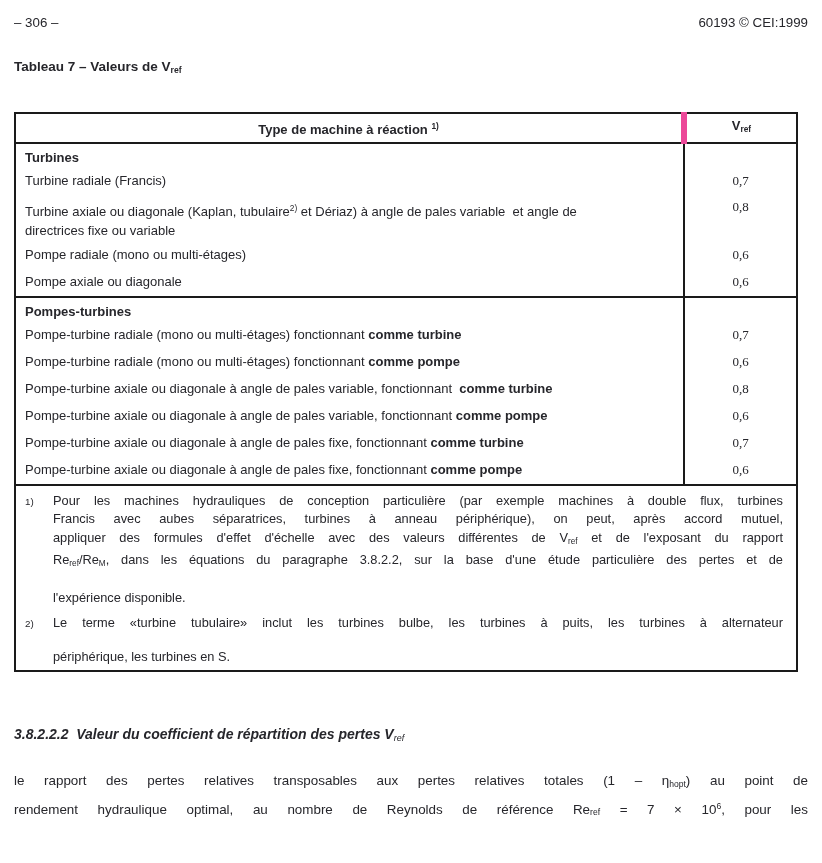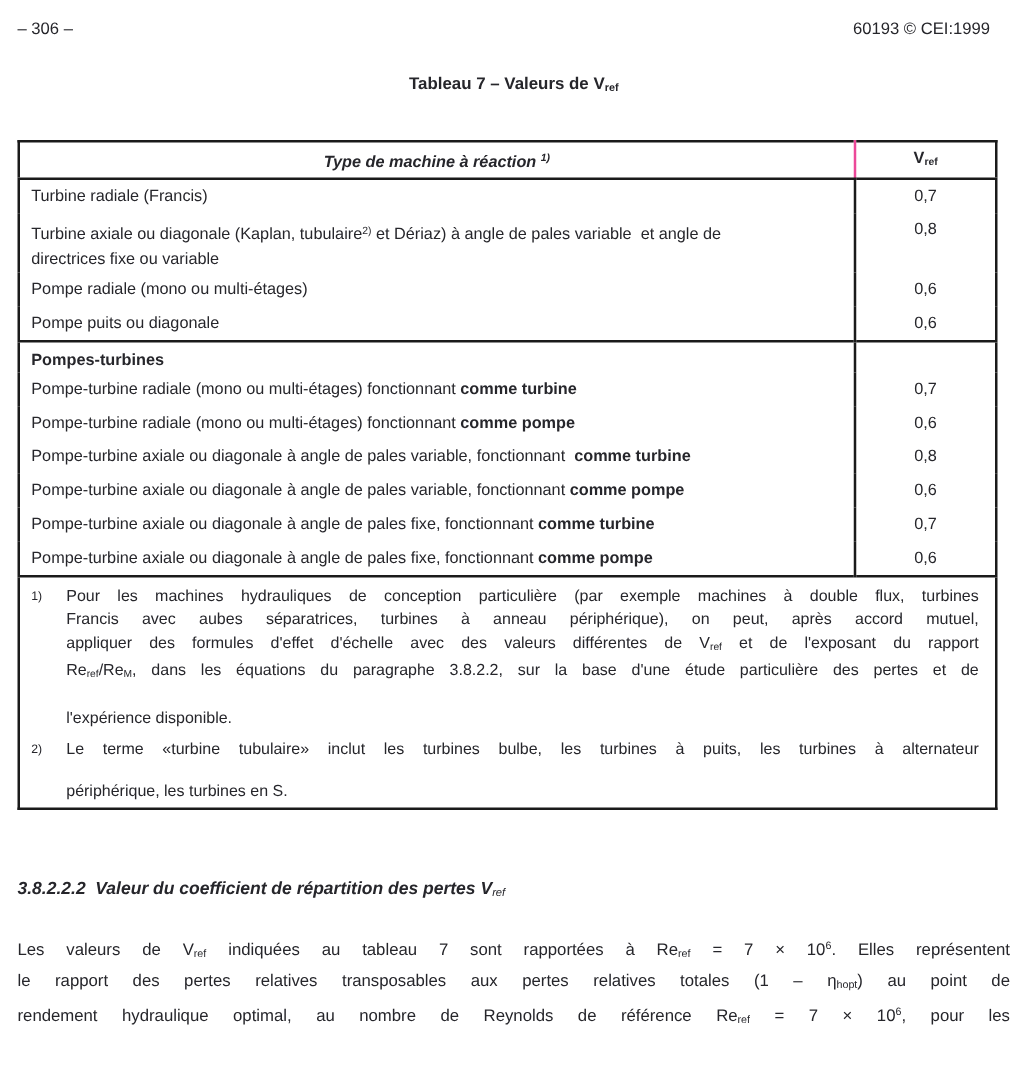--- a/index.html
+++ b/index.html
@@ -4,31 +4,31 @@
 <style>
   html,body{margin:0;padding:0;}
   body{
     width:822px;height:863px;overflow:hidden;background:#ffffff;
     color:#26262b;font-family:"Liberation Sans","DejaVu Sans",sans-serif;
     position:relative;
   }
   .content{position:absolute;left:14px;top:0;width:794px;}
   .page-header{position:relative;margin-top:15px;height:16px;font-size:13.3px;line-height:16px;}
   .page-num{position:absolute;left:0;right:0;text-align:left;}
-  .doc-ref{position:absolute;right:16px;top:0;}
-  .table-title{margin-top:28px;text-align:center;font-weight:bold;font-size:13.5px;line-height:16px;}
+  .doc-ref{position:absolute;right:0;top:0;}
+  .table-title{margin-top:28px;text-align:left;font-weight:bold;font-size:13.5px;line-height:16px;}
   table.t7{margin-top:34px;width:782px;border-collapse:collapse;border:2px solid #1a1a1a;
     font-size:13px;table-layout:fixed;}
   col.c1{width:669px;} col.c2{width:113px;}
   .t7 th{border-bottom:2.5px solid #1a1a1a;font-size:13px;padding:4px 8px 5px;
     text-align:center;vertical-align:middle;line-height:16px;font-weight:bold;}
-  th.h1{border-right:2px solid #ec4899;font-style:italic;}
+  th.h1{border-right:6px solid #ec4899;}
   .t7 td{vertical-align:top;line-height:16px;}
   td.lbl{border-right:2px solid #1a1a1a;padding:5px 14px 6px 9px;}
-  td.val{text-align:center;padding:5px 4px 6px;}
+  td.val{text-align:center;padding:5px 4px 6px;font-family:Liberation Serif, serif;}
   tr.sect td{border-top:2px solid #1a1a1a;}
   tr.sect td.lbl{font-weight:bold;padding:6px 9px 2px;}
   tr.sect td.val{padding:6px 4px 2px;}
   tr.row2 td.lbl{padding:4px 14px 2px 9px;line-height:19px;}
   tr.row2 td.val{padding:4px 4px 2px;}
   tr.fnrow td{border-top:2px solid #1a1a1a;padding:6px 13px 3px 9px;}
   .fn{display:flex;font-size:12.8px;line-height:18.5px;}
   .fn + .fn{margin-top:6px;}
   .fn-marker{width:28px;flex:none;font-size:9.8px;padding-top:1px;}
   .fn-text{flex:1;}
@@ -59,35 +59,39 @@
         <col class="c1">
         <col class="c2">
       </colgroup>
     <thead>
       <tr>
         <th class="h1"><span>Type de machine à réaction </span><span class="sup">1)</span></th>
         <th><span>V</span><span class="sub">ref</span></th>
       </tr>
     </thead>
     <tbody>
+      <tr class="sect">
+        <td class="lbl">Turbines</td>
+        <td class="val"></td>
+      </tr>
       <tr>
         <td class="lbl"><span>Turbine radiale (Francis)</span></td>
         <td class="val">0,7</td>
       </tr>
       <tr class="row2">
         <td class="lbl"><span>Turbine axiale ou diagonale (Kaplan, tubulaire</span><span class="sup">2)</span><span> et Dériaz) à angle de pales variable &nbsp;et angle de</span><br><span>directrices fixe ou variable</span></td>
         <td class="val">0,8</td>
       </tr>
 
       <tr>
         <td class="lbl"><span>Pompe radiale (mono ou multi-étages)</span></td>
         <td class="val">0,6</td>
       </tr>
       <tr>
-        <td class="lbl"><span>Pompe puits ou diagonale</span></td>
+        <td class="lbl"><span>Pompe axiale ou diagonale</span></td>
         <td class="val">0,6</td>
       </tr>
 
       <tr class="sect">
         <td class="lbl">Pompes-turbines</td>
         <td class="val"></td>
       </tr>
       <tr>
         <td class="lbl"><span>Pompe-turbine radiale (mono ou multi-étages) fonctionnant </span><span class="b">comme turbine</span></td>
         <td class="val">0,7</td>
@@ -133,19 +137,18 @@
             </div>
           </div>
         </td>
       </tr>
     </tbody>
   </table>
 
   <div class="heading"><span>3.8.2.2.2&nbsp; Valeur du coefficient de répartition des pertes V</span><span class="sub">ref</span></div>
 
   <div class="para">
-    <div class="pline"><span>Les valeurs de V</span><span class="sub">ref</span><span> indiquées au tableau 7 sont rapportées à Re</span><span class="sub">ref</span><span> = 7 × 10</span><span class="sup">6</span><span>. Elles représentent</span></div>
     <div class="pline"><span>le rapport des pertes relatives transposables aux pertes relatives totales (1 – η</span><span class="sub">hopt</span><span>) au point de</span></div>
     <div class="pline"><span>rendement hydraulique optimal, au nombre de Reynolds de référence Re</span><span class="sub">ref</span><span> = 7 × 10</span><span class="sup">6</span><span>, pour les</span></div>
 
   </div>
 
 </div>
 
 </body></html>

